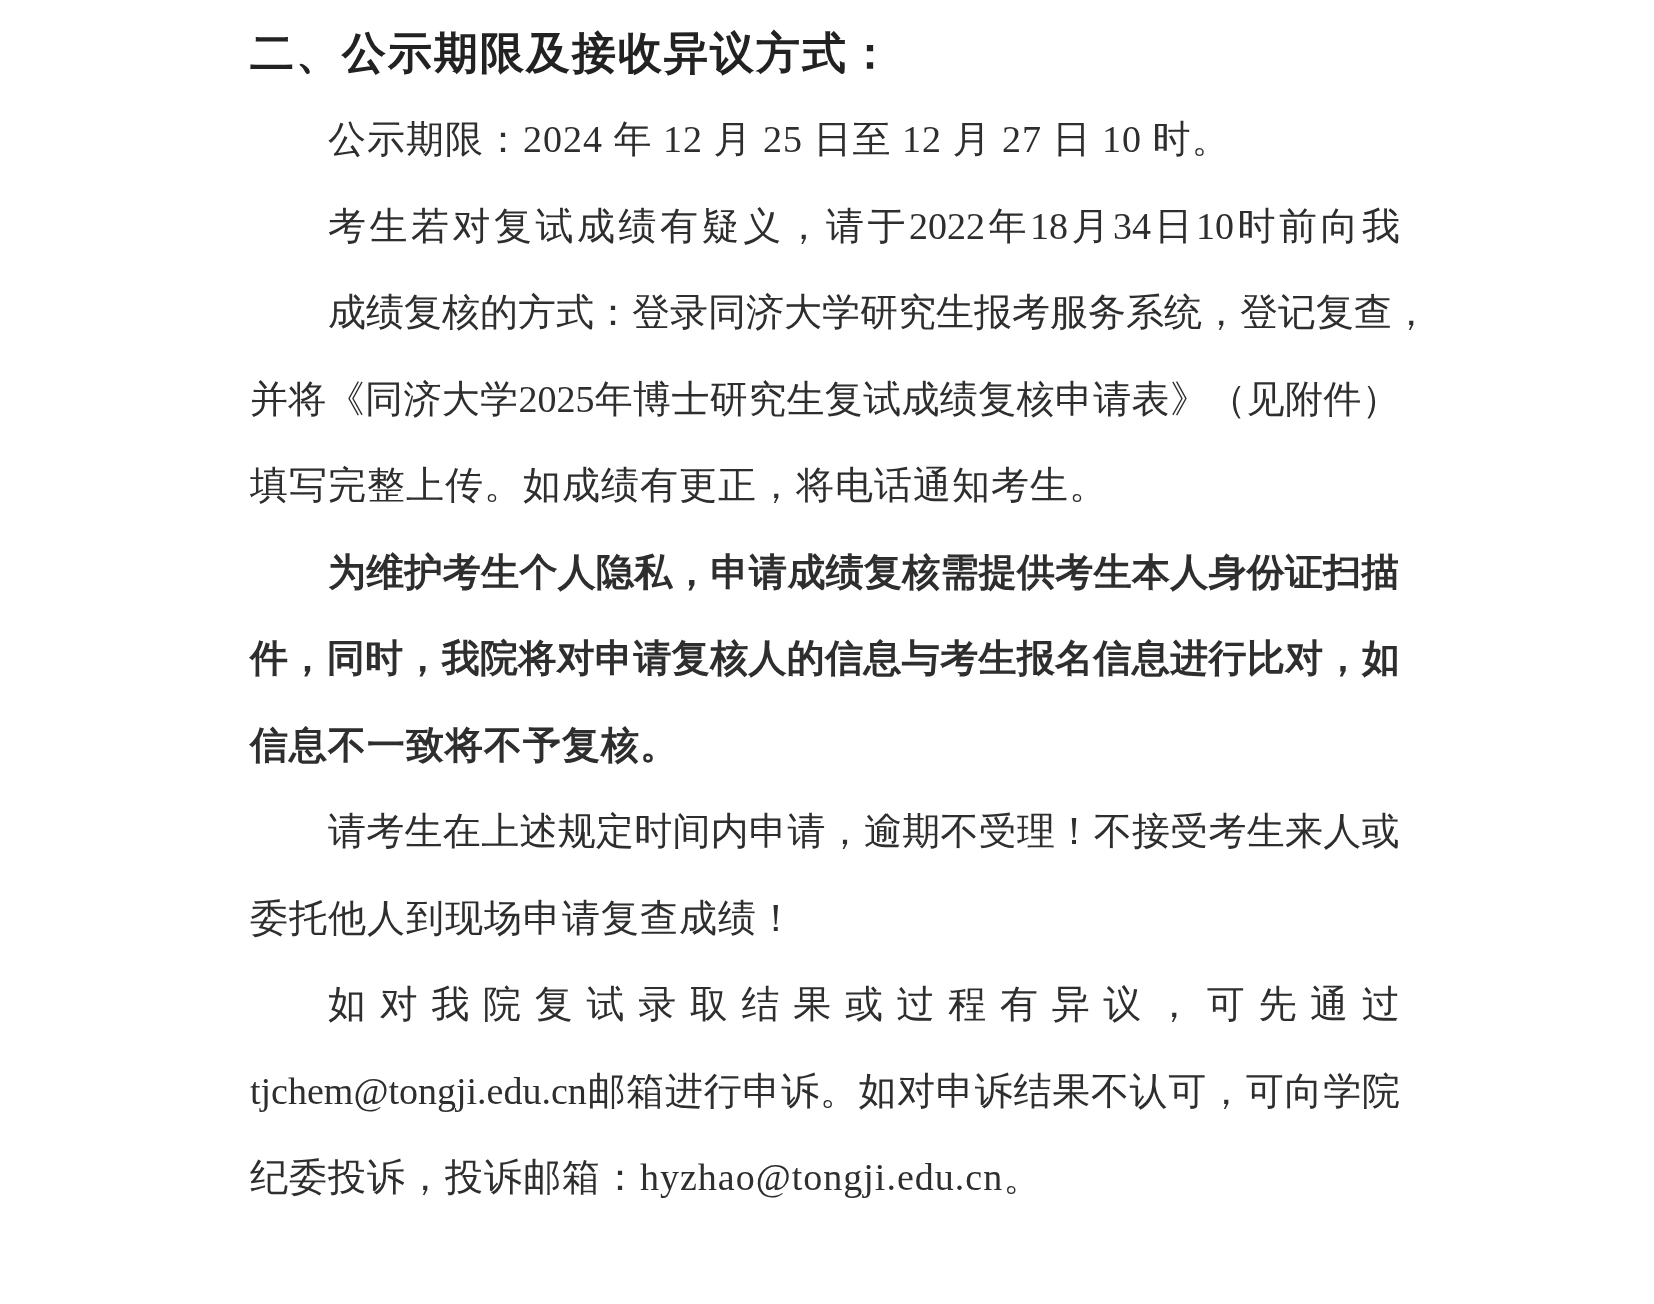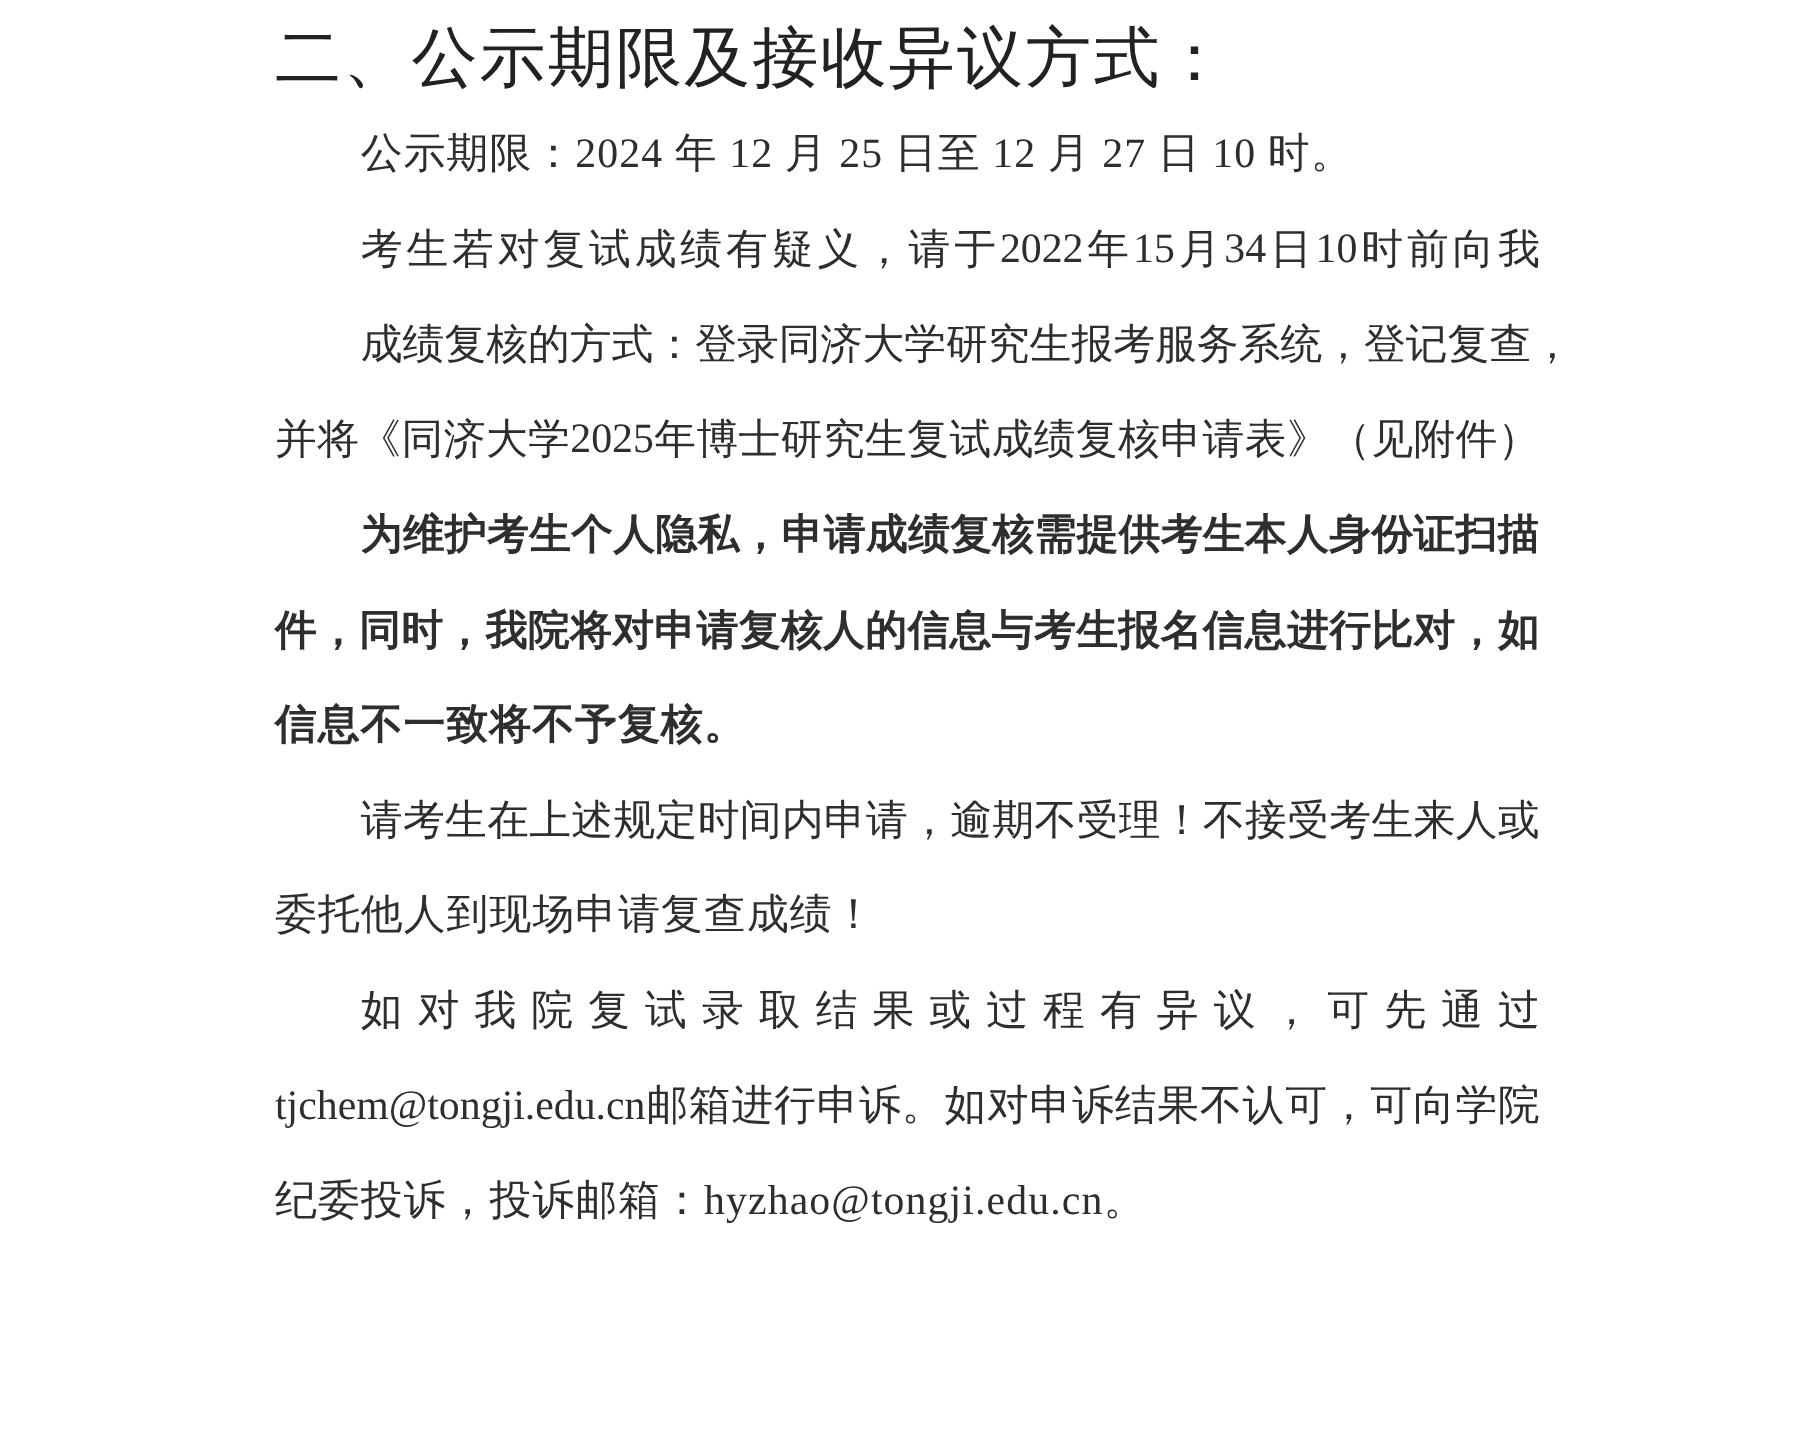--- a/index.html
+++ b/index.html
@@ -38,22 +38,22 @@
   }
   .line .plain {
     white-space: pre;
     letter-spacing: 1px;
   }
   .line .tok {
     white-space: pre;
   }
   .line.heading {
     font-family: "Liberation Sans", "DejaVu Sans", sans-serif;
-    font-weight: 400;
-    font-size: 60px;
+    font-weight: 700;
+    font-size: 44px;
     letter-spacing: 2px;
     color: #222222;
   }
 </style>
 </head>
 <body>
 
 <div class="page">
   <div class="line heading">
     <span>二、公示期限及接收异议方式：</span>
@@ -72,21 +72,21 @@
         <span class="tok">成</span>
         <span class="tok">绩</span>
         <span class="tok">有</span>
         <span class="tok">疑</span>
         <span class="tok">义</span>
         <span class="tok">，</span>
         <span class="tok">请</span>
         <span class="tok">于</span>
         <span class="tok">2022</span>
         <span class="tok">年</span>
-        <span class="tok">15</span>
+        <span class="tok">18</span>
         <span class="tok">月</span>
         <span class="tok">34</span>
         <span class="tok">日</span>
         <span class="tok">10</span>
         <span class="tok">时</span>
         <span class="tok">前</span>
         <span class="tok">向</span>
         <span class="tok">我</span>
       </div>
       <div class="line indent justify">
@@ -144,20 +144,23 @@
         <span class="tok">申</span>
         <span class="tok">请</span>
         <span class="tok">表</span>
         <span class="tok">》</span>
         <span class="tok">（</span>
         <span class="tok">见</span>
         <span class="tok">附</span>
         <span class="tok">件</span>
         <span class="tok">）</span>
       </div>
+      <div class="line">
+        <span class="plain">填写完整上传。如成绩有更正，将电话通知考生。</span>
+      </div>
       <div class="line bold indent justify">
         <span class="tok">为</span>
         <span class="tok">维</span>
         <span class="tok">护</span>
         <span class="tok">考</span>
         <span class="tok">生</span>
         <span class="tok">个</span>
         <span class="tok">人</span>
         <span class="tok">隐</span>
         <span class="tok">私</span>

